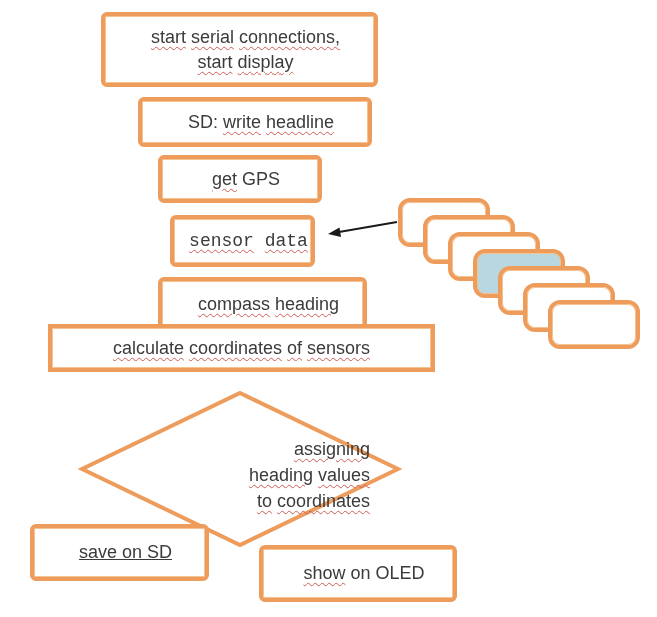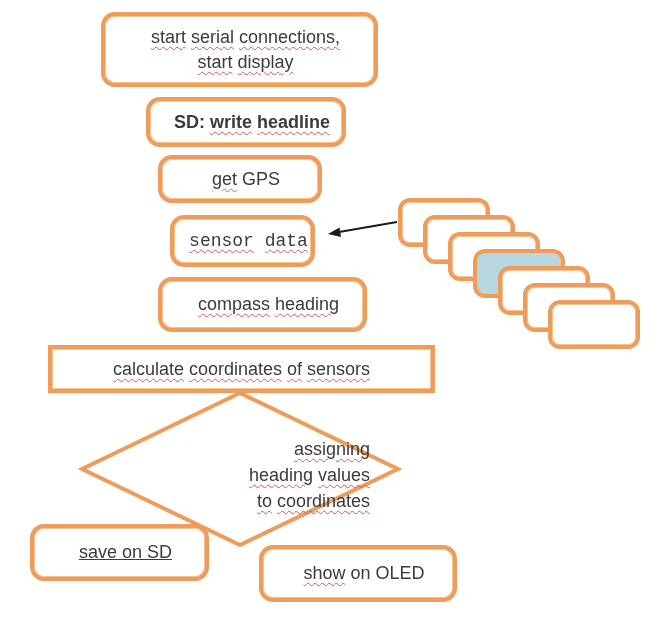--- a/index.html
+++ b/index.html
@@ -15,37 +15,37 @@
     position:relative;width:657px;height:617px;background:#ffffff;overflow:hidden;
     font-family:"Liberation Sans",sans-serif;color:var(--text-color);
   }
   .node{
     position:absolute;box-sizing:border-box;background:#fff;
     border:4px solid var(--border-orange);
     box-shadow:inset 0 0 0 1px var(--border-orange-light);
     display:flex;flex-direction:column;align-items:center;justify-content:center;
     text-align:center;font-size:18px;line-height:25px;
   }
-  .rounded{border-radius:14px;padding-left:12px;}
+  .rounded{border-radius:6px;padding-left:12px;}
   .rect{border-radius:0;}
   .tline{white-space:nowrap;}
   .sp{
     text-decoration:underline;
     text-decoration-style:wavy;
     text-decoration-color:var(--spellcheck-red);
     text-decoration-thickness:1px;
     text-underline-offset:3px;
   }
   
   .n-start   {left:101px;top:12px; width:277px;height:75px;}
-  .n-sd      {left:146px;top:97px; width:200px;height:50px;font-weight:bold;}
+  .n-sd      {left:138px;top:97px; width:234px;height:50px;}
   .n-gps     {left:158px;top:155px;width:164px;height:48px;}
   .n-sensor  {left:170px;top:215px;width:145px;height:52px;font-family:Liberation Mono, monospace;}
   .n-compass {left:138px;top:277px;width:209px;height:55px;margin-left:20px;}
-  .n-calc    {left:48px; top:345px;width:387px;height:48px;}
+  .n-calc    {left:48px; top:324px;width:387px;height:48px;}
   .n-save    {left:30px; top:524px;width:179px;height:57px;text-decoration:underline;}
   .n-oled    {left:247px;top:545px;width:198px;height:57px;margin-left:12px;}
   
   .diamond-svg{position:absolute;left:78px;top:389px;width:324px;height:160px;}
   .diamond-svg polygon{fill:#ffffff;stroke:var(--border-orange);stroke-width:4;}
   .diamond-text{
     position:absolute;left:110px;top:436px;width:260px;height:78px;
     display:flex;flex-direction:column;align-items:flex-end;justify-content:center;
     text-align:center;font-size:18px;line-height:26px;
   }

